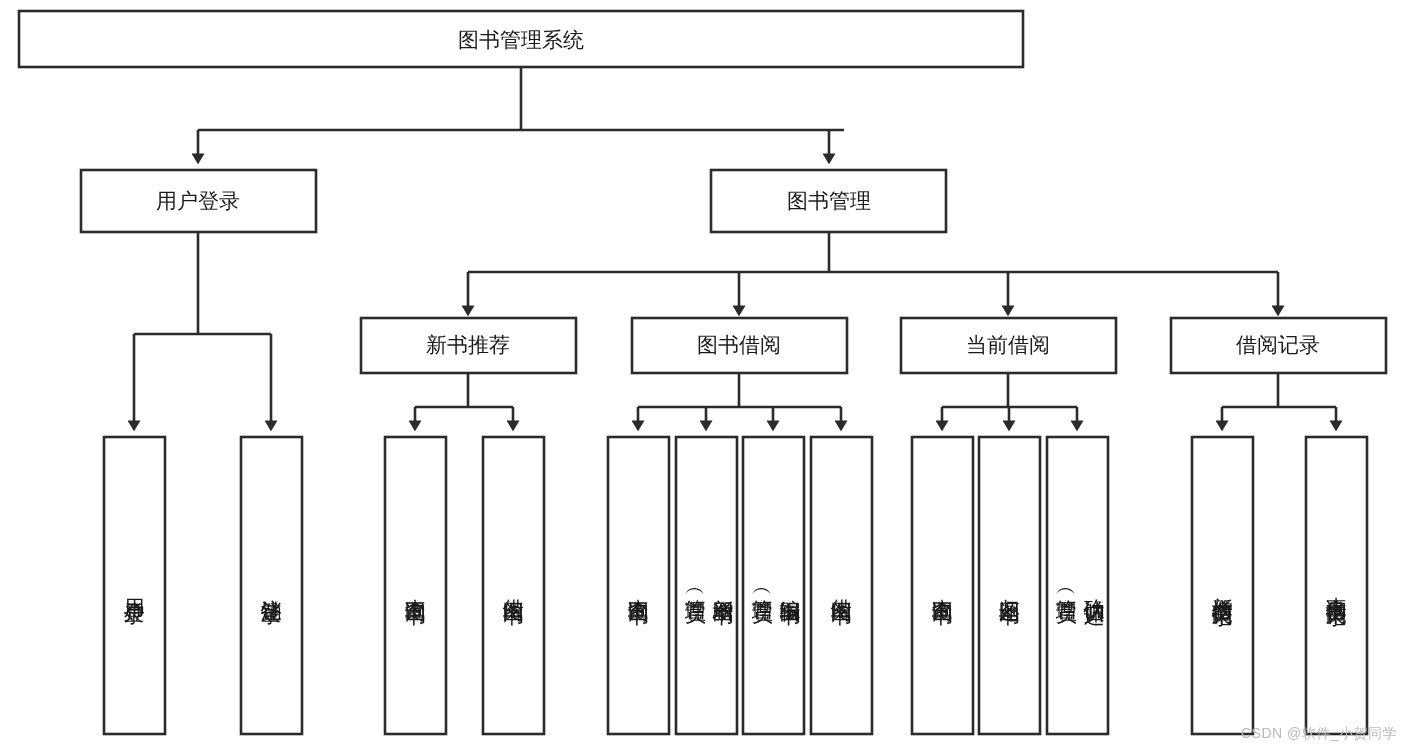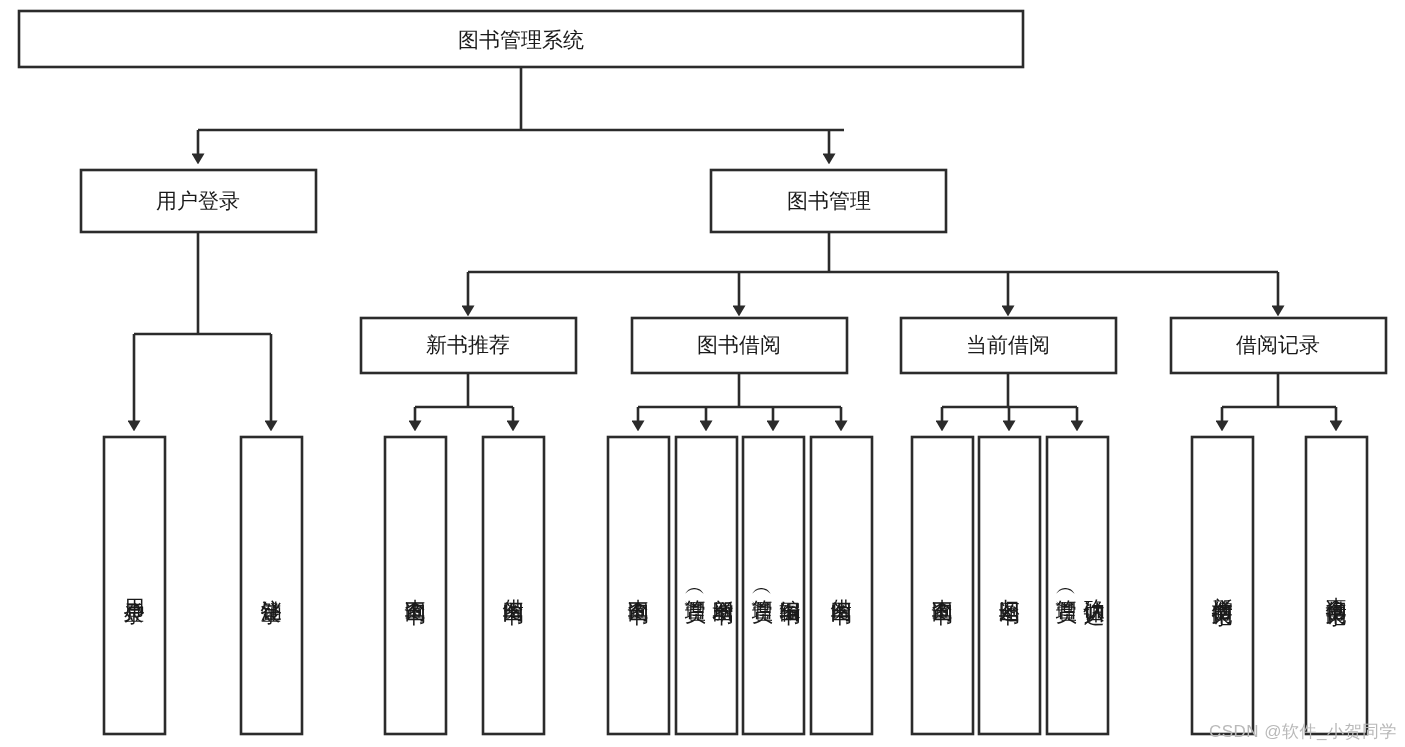--- a/index.html
+++ b/index.html
@@ -61,21 +61,21 @@
     justify-content: center;
     text-align: center;
     white-space: pre;
     pointer-events: none;
   }
   .watermark {
     position: absolute;
     right: 8px;
     bottom: 4px;
     font-family: "Liberation Sans", "DejaVu Sans", sans-serif;
-    font-size: 17px;
+    font-size: 14px;
     color: #b9b9b9;
     letter-spacing: 0.5px;
     white-space: nowrap;
   }
 </style>
 </head>
 <body>
 
 <div id="diagram-root">
 

